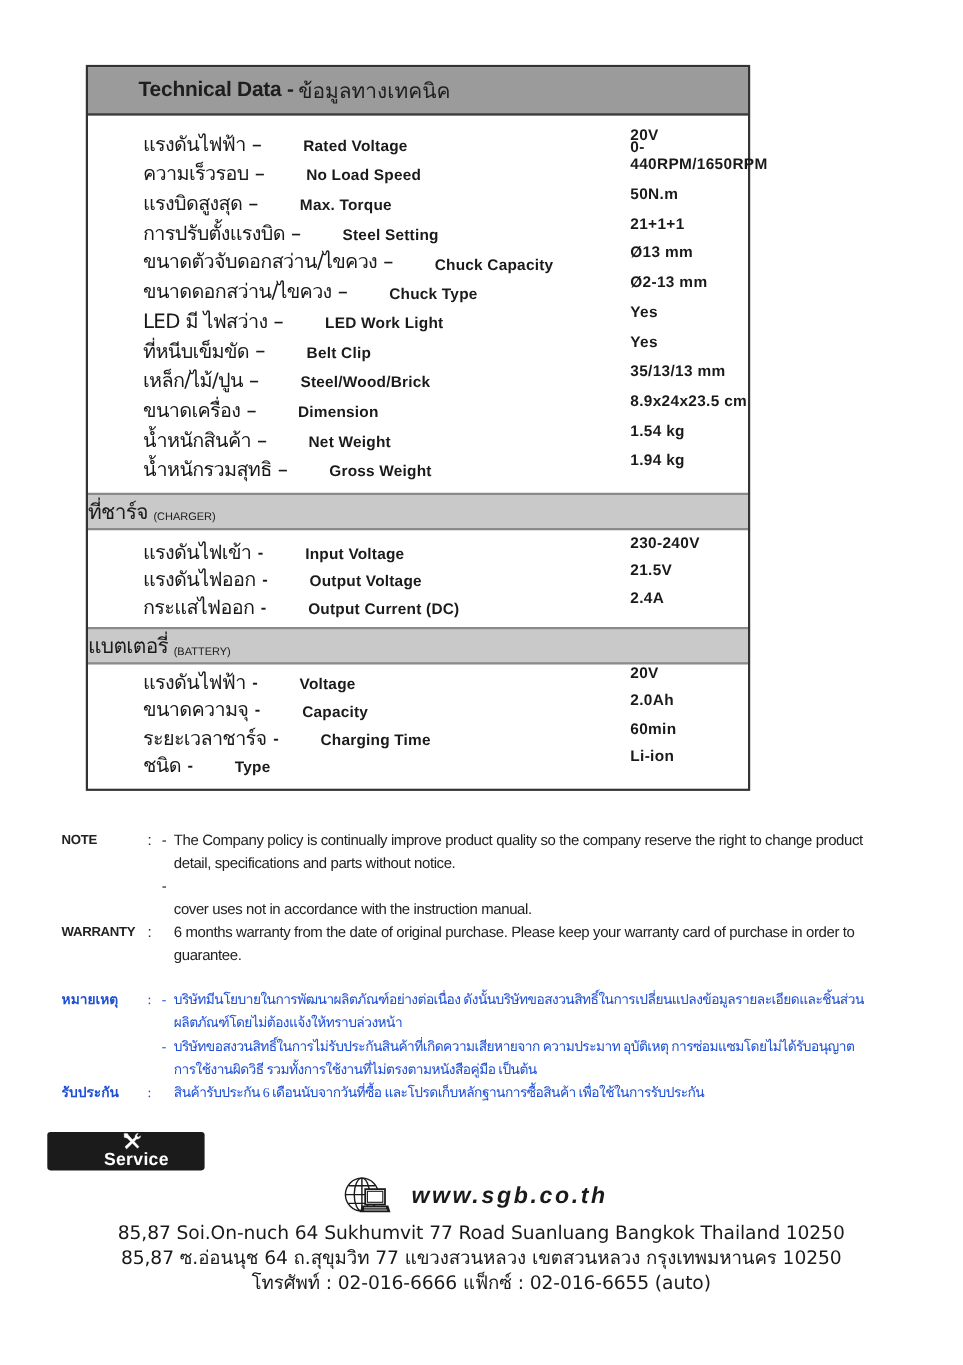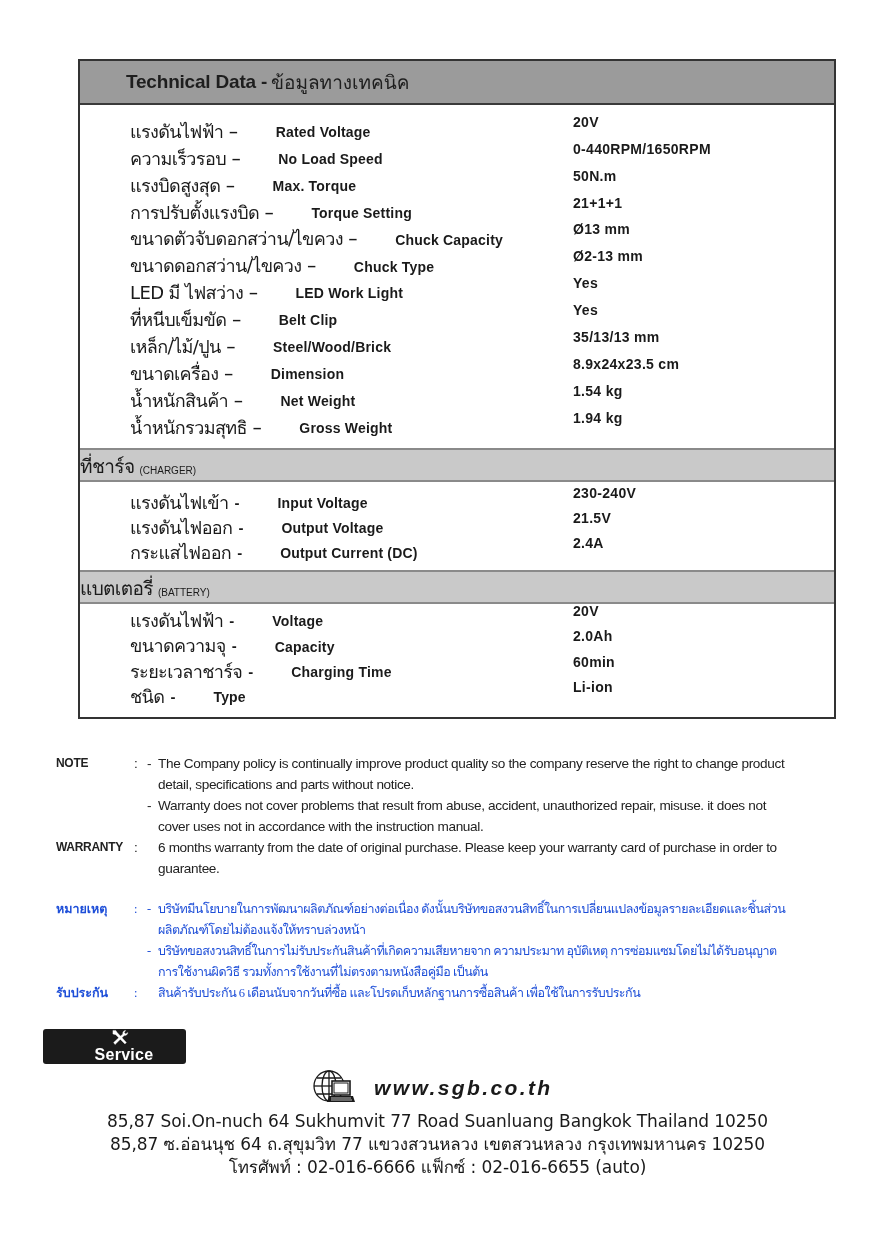--- a/index.html
+++ b/index.html
@@ -1,18 +1,18 @@
 <!DOCTYPE html>
 <html><head>
 <meta charset="utf-8">
 <style>
   html, body { margin: 0; padding: 0; background: #ffffff; }
   body { width: 875px; height: 1241px; position: relative; overflow: hidden; color: #1a1a1a; font-family: "Liberation Sans", sans-serif; }
 
-  .spec-box { position: absolute; left: 78px; top: 59px; width: 758px; height: 660px; border: 2px solid #333333; box-sizing: border-box; }
+  .spec-box { position: absolute; left: 78px; top: 59px; width: 604px; height: 660px; border: 2px solid #333333; box-sizing: border-box; }
   .main-header { height: 42px; background: #9b9b9b; border-bottom: 2px solid #3a3a3a; display: flex; align-items: center; padding-left: 46px; }
   .main-header .en { font-family: "Liberation Sans", sans-serif; font-weight: bold; font-size: 19px; color: #1e1e1e; letter-spacing: -0.2px; }
   .main-header .th { font-family: "Liberation Sans", sans-serif; font-size: 19px; color: #1e1e1e; margin-left: 4px; }
 
   .rows { padding-left: 50px; }
   .row { display: flex; align-items: flex-end; height: 26.9px; position: relative; }
   .row .label-th { font-family: "DejaVu Sans", sans-serif; font-size: 18px; color: #1a1a1a; letter-spacing: -0.6px; line-height: 1; }
   .row .sep { font-family: "Liberation Sans", sans-serif; font-weight: bold; font-size: 15px; margin: 0 6px; line-height: 1.2; }
   .row .label-en { font-family: "Liberation Sans", sans-serif; font-weight: bold; font-size: 14px; color: #1a1a1a; line-height: 1.2; letter-spacing: 0.2px; padding-left: 32px; }
   .row .value { position: absolute; left: 443px; bottom: 11px; font-family: "Liberation Sans", sans-serif; font-weight: bold; font-size: 14px; color: #1a1a1a; letter-spacing: 0.3px; }
@@ -76,21 +76,21 @@
       </div>
       <div class="row">
         <span class="label-th">แรงบิดสูงสุด</span>
         <span class="sep">–</span>
         <span class="label-en">Max. Torque</span>
         <span class="value">50N.m</span>
       </div>
       <div class="row">
         <span class="label-th">การปรับตั้งแรงบิด</span>
         <span class="sep">–</span>
-        <span class="label-en">Torque Setting</span>
+        <span class="label-en">Steel Setting</span>
         <span class="value">21+1+1</span>
       </div>
       <div class="row">
         <span class="label-th">ขนาดตัวจับดอกสว่าน/ไขควง</span>
         <span class="sep">–</span>
         <span class="label-en">Chuck Capacity</span>
         <span class="value">Ø13 mm</span>
       </div>
       <div class="row">
         <span class="label-th">ขนาดดอกสว่าน/ไขควง</span>
@@ -198,21 +198,20 @@
     <span class="key">NOTE</span>
     <span class="colon">:</span>
     <span class="dash">-</span>
     <span class="text">The Company policy is continually improve product quality so the company reserve the right to change product</span>
   </div>
   <div class="note-line">
     <span class="text">detail, specifications and parts without notice.</span>
   </div>
   <div class="note-line">
     <span class="dash">-</span>
-    <span class="text">Warranty does not cover problems that result from abuse, accident, unauthorized repair, misuse. it does not</span>
   </div>
   <div class="note-line">
     <span class="text">cover uses not in accordance with the instruction manual.</span>
   </div>
   <div class="note-line">
     <span class="key">WARRANTY</span>
     <span class="colon">:</span>
     <span class="text">6 months warranty from the date of original purchase. Please keep your warranty card of purchase in order to</span>
   </div>
   <div class="note-line">

